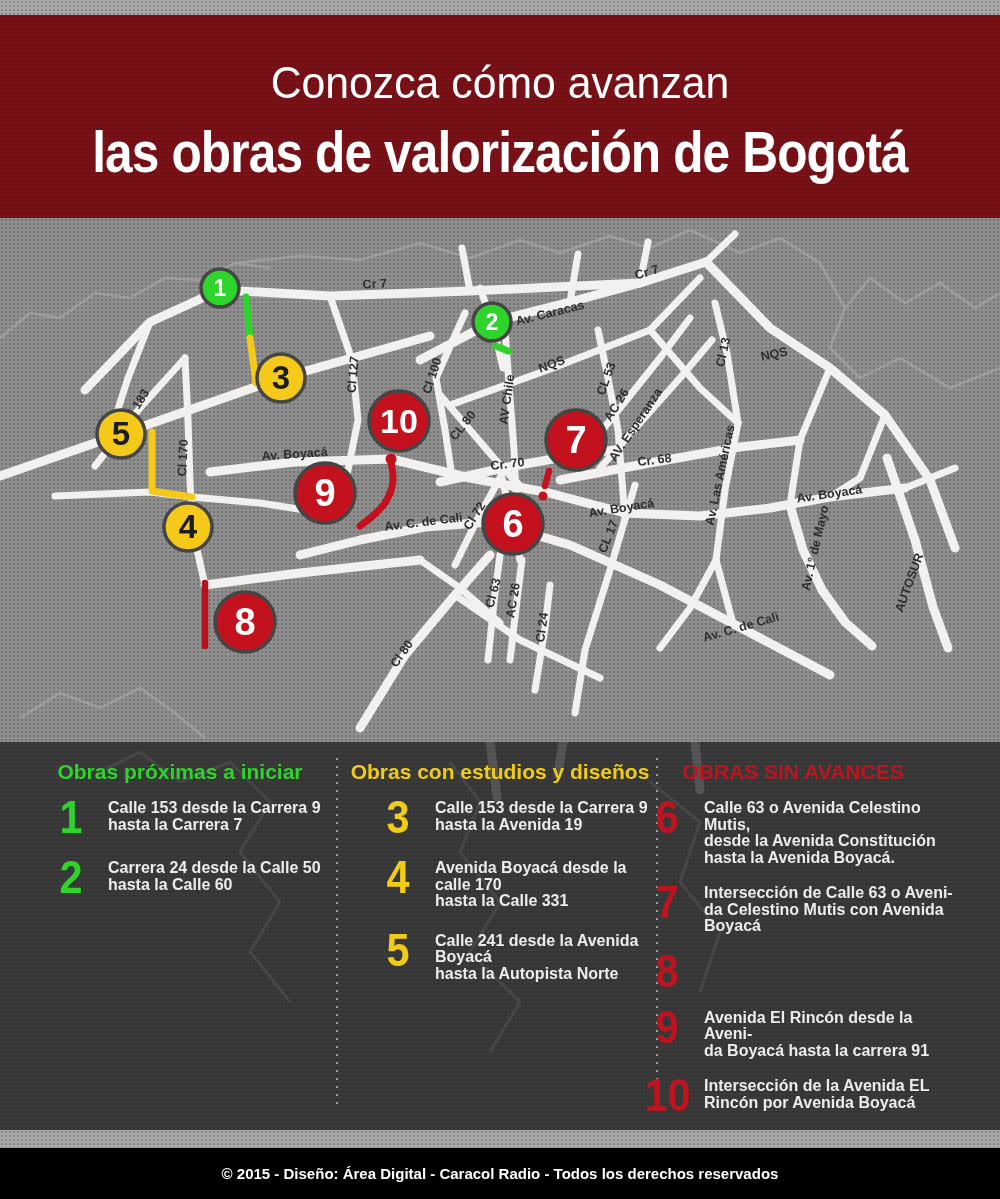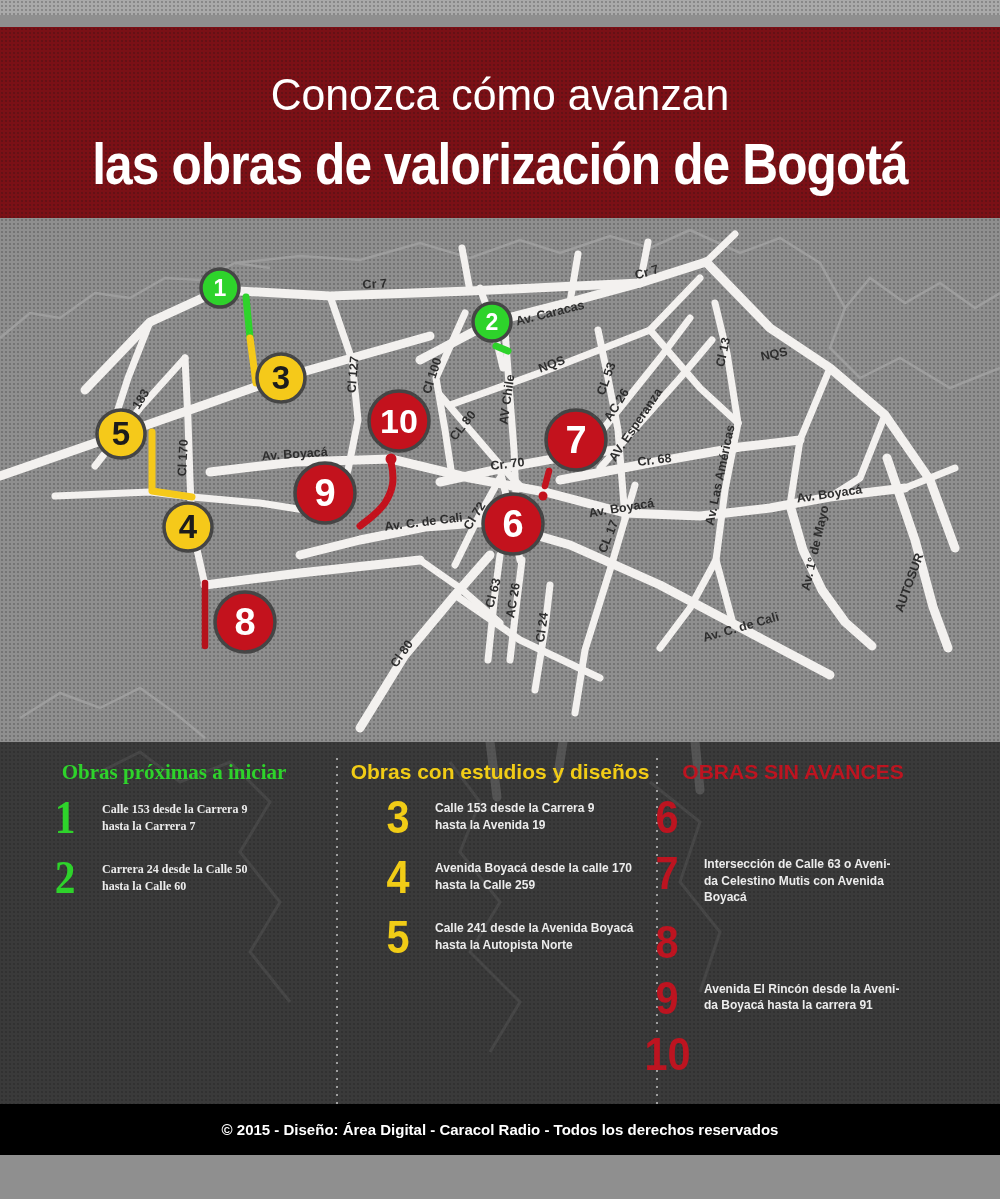--- a/index.html
+++ b/index.html
@@ -3,46 +3,46 @@
 <meta charset="utf-8">
 <style>
   html,body{margin:0;padding:0;background:#666;}
   .page{position:relative;width:1000px;height:1199px;overflow:hidden;
         font-family:"Liberation Sans",sans-serif;background:#8f8f8f;}
   .dots{background-image:radial-gradient(rgba(20,20,20,.22) 1px,transparent 1.35px);
         background-size:4px 4px;}
   .strip{position:absolute;left:0;width:1000px;background-color:#a9a9a9;}
   .strip.top{top:0;height:15px;}
   .strip.bottom{top:1130px;height:18px;}
-  .hdr{position:absolute;top:27px;left:0;width:1000px;height:203px;
+  .hdr{position:absolute;top:15px;left:0;width:1000px;height:203px;
        background-color:#7b1016;color:#fff;text-align:center;}
   .hdr .h1{margin-top:42px;font-size:45px;font-weight:normal;transform:scaleX(.95);}
   .hdr .h2{margin-top:10px;font-size:57px;font-weight:bold;white-space:nowrap;
            transform:scaleX(.87);letter-spacing:-1px;}
   .map{position:absolute;top:218px;left:0;width:1000px;height:524px;background-color:#8f8f8f;}
   .map svg{position:absolute;top:0;left:0;}
   .legend{position:absolute;top:742px;left:0;width:1000px;height:388px;
           background-color:#3a3a3a;color:#ececec;}
   .legend svg{position:absolute;top:0;left:0;}
   .divider{position:absolute;top:16px;height:352px;width:2px;
            background-image:repeating-linear-gradient(to bottom,#9f9f9f 0 2px,transparent 2px 8px);}
   .d1{left:336px;} .d2{left:656px;}
   .col{position:absolute;top:0;}
-  .col1{left:24px;width:300px;font-family:Liberation Serif, serif;} .col2{left:350px;width:300px;} .col3{left:630px;width:326px;}
+  .col1{left:30px;width:300px;} .col2{left:350px;width:300px;} .col3{left:630px;width:326px;}
   .col h3{margin:18px 0 0;text-align:center;font-size:21px;font-weight:bold;}
   .items{margin-top:13px;}
   .item{display:flex;align-items:flex-start;}
   .col1 .item,.col2 .item{margin-bottom:20px;padding-left:16px;}
   .col2 .item{padding-left:23px;}
   .col3 .item{margin-bottom:16px;padding-left:12px;}
   .num{flex:none;width:50px;text-align:center;font-size:46px;font-weight:bold;
        line-height:40px;transform:scaleX(.9);}
-  .lines{margin-left:12px;font-size:12px;font-weight:bold;line-height:16.5px;padding-top:3px;}
+  .lines{margin-left:12px;font-size:16px;font-weight:bold;line-height:16.5px;padding-top:3px;}
   .c-green{color:#2ed32b;} .c-yellow{color:#f1cc16;} .c-red{color:#bd1420;}
-  .ftr{position:absolute;top:1104px;left:0;width:1000px;height:51px;background:#000;
+  .ftr{position:absolute;top:1148px;left:0;width:1000px;height:51px;background:#000;
        color:#fff;display:flex;align-items:center;justify-content:center;
        font-size:15px;font-weight:bold;}
   .stlbl{font-size:12.5px;font-weight:bold;fill:#2e2e2e;}
   .mknum{font-weight:bold;}
 </style>
 </head>
 <body>
 
 <div class="page">
 
@@ -249,38 +249,43 @@
           <div class="num c-yellow">3</div>
           <div class="lines">
             <div>Calle 153 desde la Carrera 9</div>
             <div>hasta la Avenida 19</div>
           </div>
         </div>
         <div class="item">
           <div class="num c-yellow">4</div>
           <div class="lines">
             <div>Avenida Boyacá desde la calle 170</div>
-            <div>hasta la Calle 259</div>
+            <div>hasta la Calle 331</div>
           </div>
         </div>
         <div class="item">
           <div class="num c-yellow">5</div>
           <div class="lines">
             <div>Calle 241 desde la Avenida Boyacá</div>
             <div>hasta la Autopista Norte</div>
           </div>
         </div>
       </div>
     </div>
 
     <div class="col col3">
       <h3 class="c-red">OBRAS SIN AVANCES</h3>
       <div class="items">
         <div class="item">
           <div class="num c-red">6</div>
+          <div class="lines">
+            <div>Calle 63 o Avenida Celestino Mutis,</div>
+            <div>desde la Avenida Constitución</div>
+            <div>hasta la Avenida Boyacá.</div>
+          </div>
         </div>
         <div class="item">
           <div class="num c-red">7</div>
           <div class="lines">
             <div>Intersección de Calle 63 o Aveni-</div>
             <div>da Celestino Mutis con Avenida</div>
             <div>Boyacá</div>
           </div>
         </div>
         <div class="item">
@@ -288,20 +293,24 @@
         </div>
         <div class="item">
           <div class="num c-red">9</div>
           <div class="lines">
             <div>Avenida El Rincón desde la Aveni-</div>
             <div>da Boyacá hasta la carrera 91</div>
           </div>
         </div>
         <div class="item">
           <div class="num c-red">10</div>
+          <div class="lines">
+            <div>Intersección de la Avenida EL</div>
+            <div>Rincón por Avenida Boyacá</div>
+          </div>
         </div>
       </div>
     </div>
   </div>
 
   <div class="strip bottom dots"></div>
 
   <div class="ftr">
     <span>© 2015 - Diseño: Área Digital - Caracol Radio - Todos los derechos reservados</span>
   </div>

